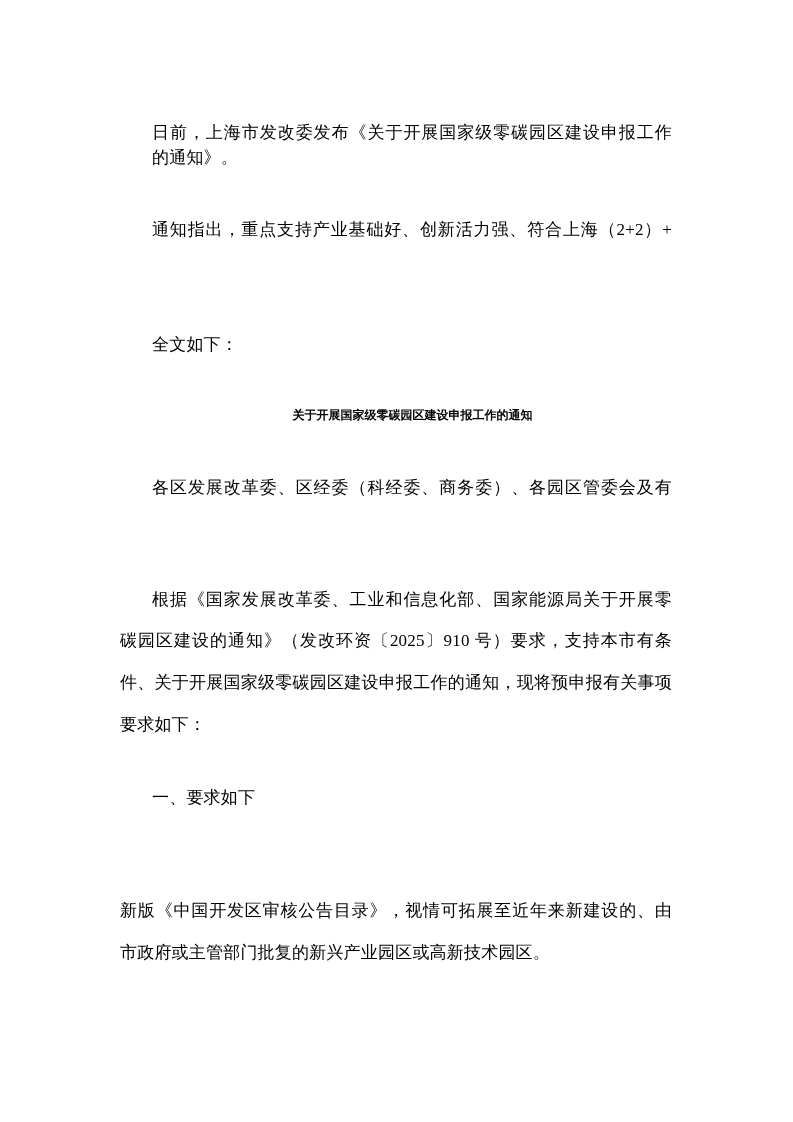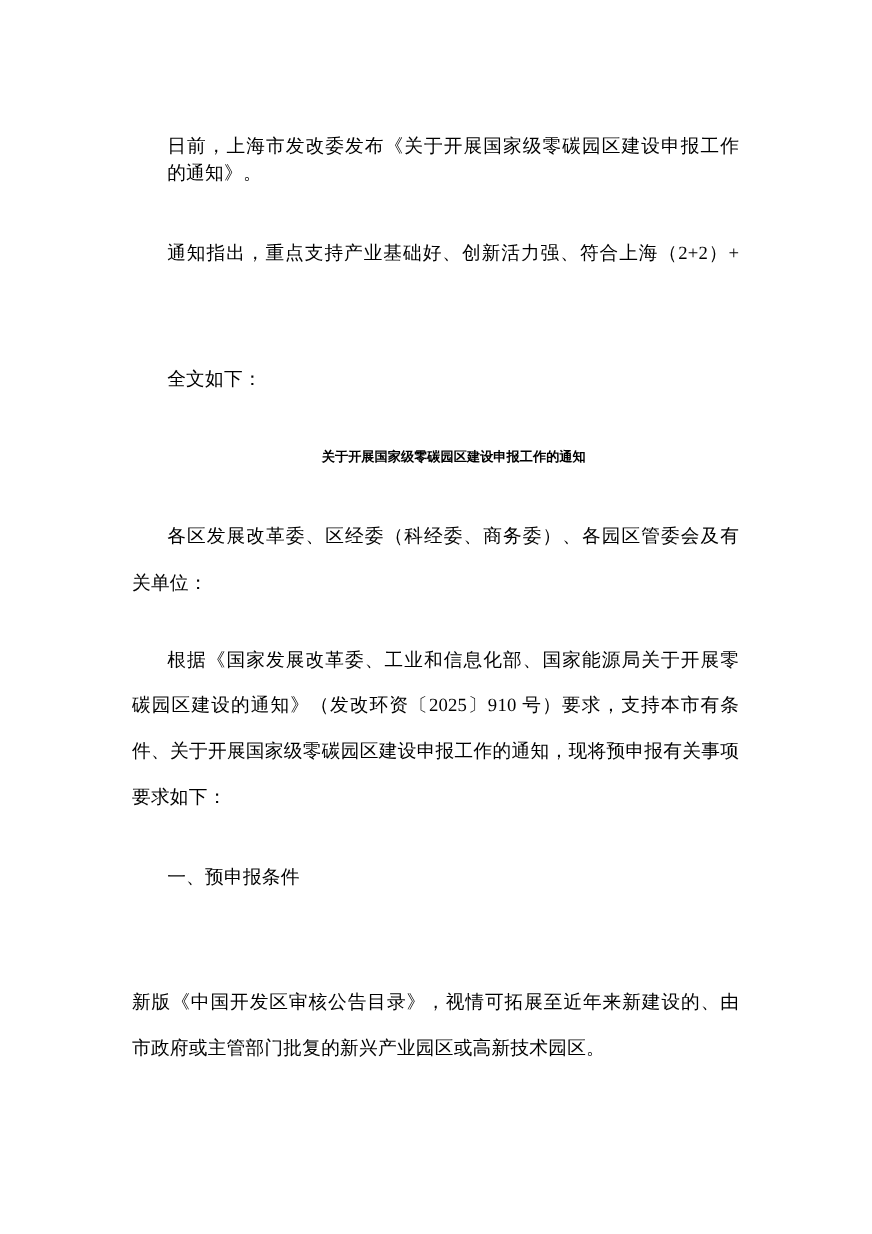--- a/index.html
+++ b/index.html
@@ -62,25 +62,24 @@
   <div class="line indent justify" style="top:105px;margin-top:16px;">日前，上海市发改委发布《关于开展国家级零碳园区建设申报工作</div>
   <div class="line" style="top:146px;margin-left:32px;">的通知》。</div>
 
   <div class="line indent justify" style="top:218px;">通知指出，重点支持产业基础好、创新活力强、符合上海（2+2）+</div>
 
   <div class="line indent" style="top:333px;">全文如下：</div>
 
   <div class="title" style="top:403px;">关于开展国家级零碳园区建设申报工作的通知</div>
 
   <div class="line indent justify" style="top:476px;">各区发展改革委、区经委（科经委、商务委）、各园区管委会及有</div>
-  <div class="line" style="top:518px;">关单位：</div>
 
   <div class="line indent justify" style="top:588px;">根据《国家发展改革委、工业和信息化部、国家能源局关于开展零</div>
   <div class="line justify" style="top:629px;">碳园区建设的通知》（发改环资〔2025〕910 号）要求，支持本市有条</div>
   <div class="line justify" style="top:671px;">件、关于开展国家级零碳园区建设申报工作的通知，现将预申报有关事项</div>
   <div class="line" style="top:713px;">要求如下：</div>
 
-  <div class="line indent" style="top:786px;">一、预申报条件</div>
+  <div class="line indent" style="top:786px;">一、要求如下</div>
 
   <div class="line" style="top:941px;">市政府或主管部门批复的新兴产业园区或高新技术园区。</div>
   <div class="line justify" style="top:899px;">新版《中国开发区审核公告目录》，视情可拓展至近年来新建设的、由</div>
 
 </div>
 
 </body></html>

